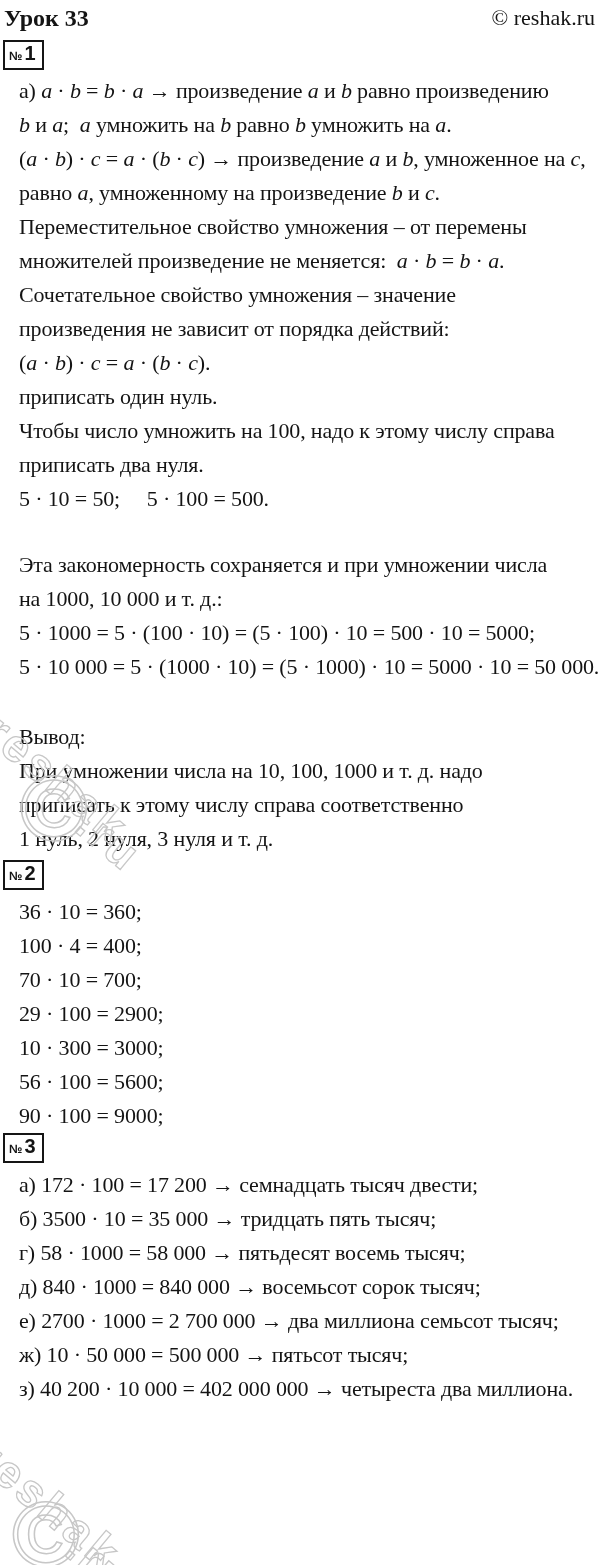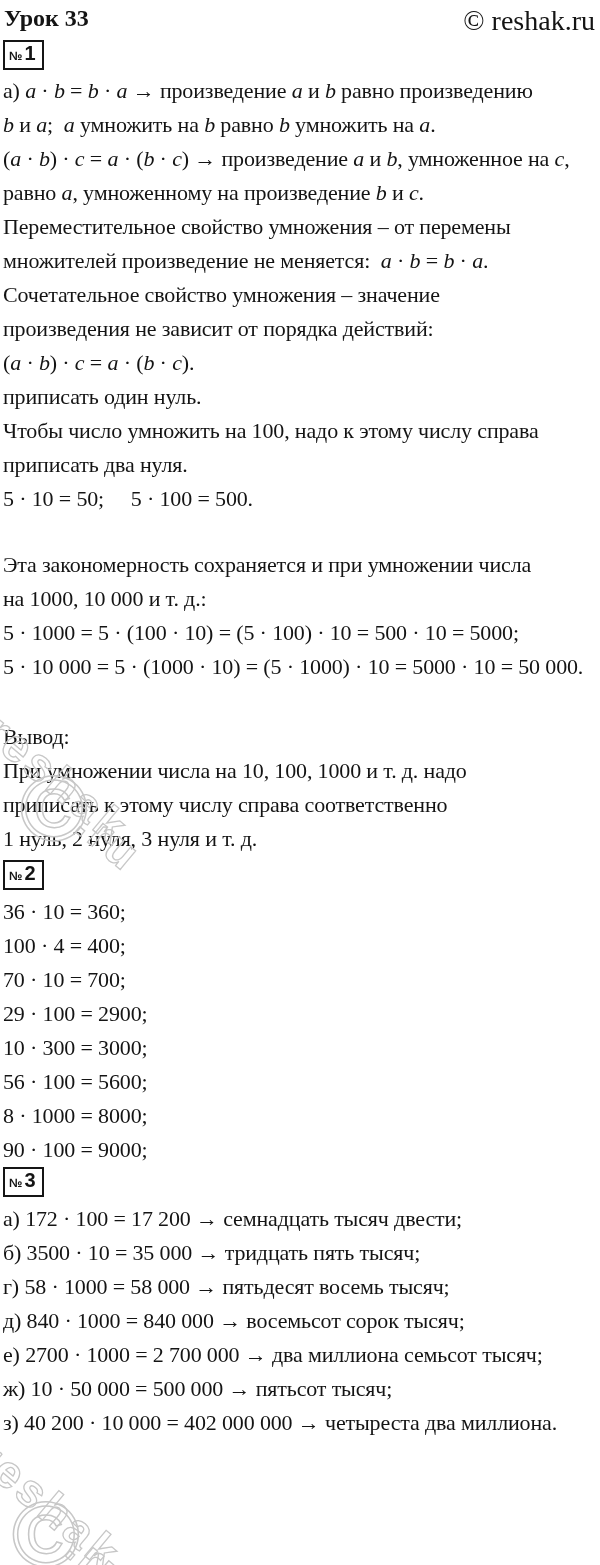--- a/index.html
+++ b/index.html
@@ -11,41 +11,42 @@
     font-family: "Liberation Serif", serif;
     color: #141414;
   }
   .header { position: absolute; top: 3px; left: 0; width: 100%; height: 30px; }
   .header-title {
     position: absolute; left: 4px; top: 2px;
     font-size: 24px; font-weight: bold; white-space: pre;
   }
   .header-copyright {
     position: absolute; right: 5px; top: 2px;
-    font-size: 28px; white-space: pre;
+    font-size: 22px; white-space: pre;
   }
   .content { position: absolute; top: 0; left: 3px; width: 597px; padding-top: 40px; }
   .task-num {
     display: inline-flex; align-items: baseline;
     border: 2px solid #151515;
     padding: 1px 6px 2px 4px;
     line-height: 20px;
     background: #fff;
     font-family: "Liberation Sans", sans-serif;
   }
   .task-num .no-sign { font-size: 12px; font-weight: 600; margin-right: 2px; }
   .task-num .no-digit { font-size: 20px; font-weight: 700; }
   .box-row { height: 27px; margin-bottom: 7px; }
   .box-row.b2 { margin-top: 4px; margin-bottom: 8px; }
   .box-row.b3 { margin-top: 0; margin-bottom: 8px; }
   .line {
     height: 34px; line-height: 34px;
     font-size: 22px;
     white-space: pre;
     letter-spacing: -0.15px;
+    margin-left: 16px;
   }
   .line i { font-family: "Liberation Serif", serif; }
   .gap-blank { height: 32px; }
   .gap-conclusion { height: 36px; }
   .watermark { position: absolute; pointer-events: none; z-index: 3; }
   .wm-piece {
     position: absolute;
     font-family: "Liberation Sans", sans-serif;
     font-weight: 700;
     color: transparent;
@@ -120,21 +121,20 @@
       <span class="no-digit">2</span>
     </span>
   </div>
 
   <div class="line"><span>36 · 10 = 360;</span></div>
   <div class="line"><span>100 · 4 = 400;</span></div>
   <div class="line"><span>70 · 10 = 700;</span></div>
   <div class="line"><span>29 · 100 = 2900;</span></div>
   <div class="line"><span>10 · 300 = 3000;</span></div>
   <div class="line"><span>56 · 100 = 5600;</span></div>
-  <div class="line"><span>8 · 1000 = 8000;</span></div>
   <div class="line"><span>90 · 100 = 9000;</span></div>
 
   <div class="box-row b3">
     <span class="task-num">
       <span class="no-sign">№</span>
       <span class="no-digit">3</span>
     </span>
   </div>
 
   <div class="line"><span>а) 172 · 100 = 17 200 → семнадцать тысяч двести;</span></div>

